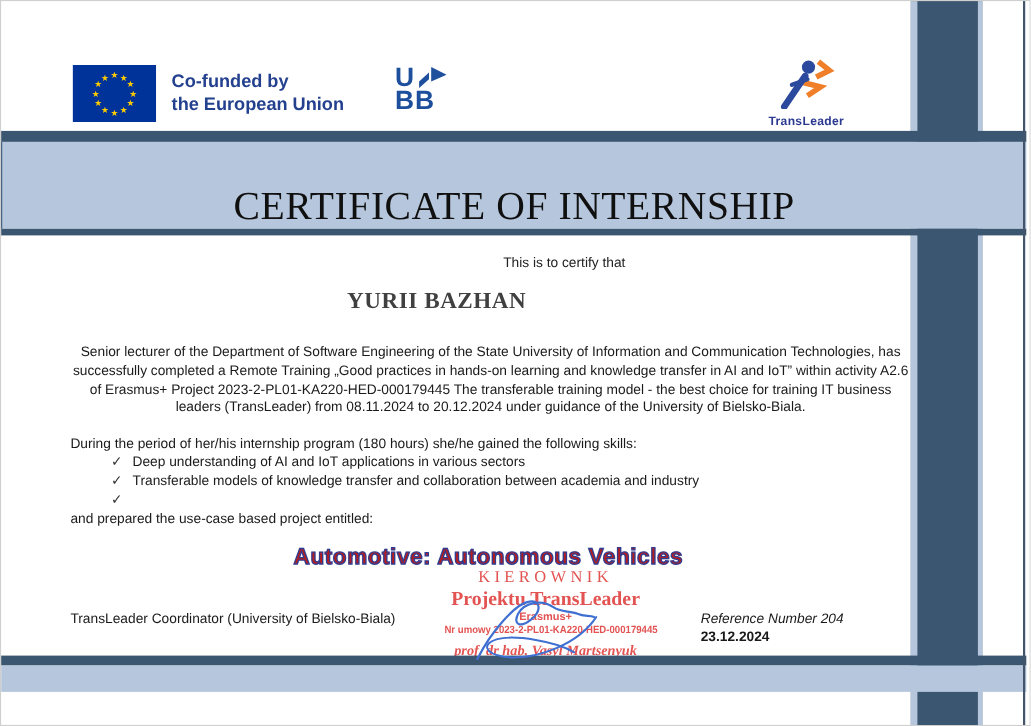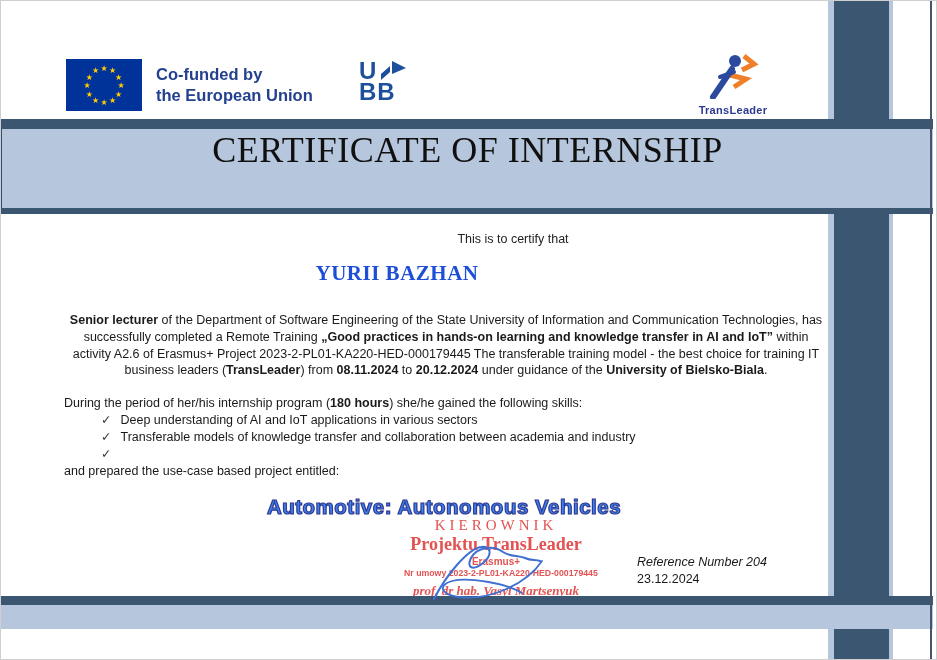--- a/index.html
+++ b/index.html
@@ -22,61 +22,61 @@
   .ubb-mark .row { display:flex; align-items:center; gap:3px; }
   .ubb-name { color:#1d4f9c; }
   .ubb-name .l1 { font-weight:800; font-size:25px; line-height:26px; letter-spacing:0.5px; }
   .ubb-name .l2 { font-weight:700; font-size:18px; line-height:20px; letter-spacing:0.5px; }
   .tl-logo { position:absolute; left:692px; top:52px; width:80px; text-align:center; z-index:2; }
   .tl-label { font-weight:700; font-size:11px; color:#2b3990; letter-spacing:0.3px; margin-top:1px; }
 
   
   .banner { position:absolute; left:0; top:118px; width:932px; z-index:2; }
   .banner .stripe-top { height:10px; background:#3a5671; }
-  .banner .band { height:79px; background:#b6c7dd; display:flex; align-items:flex-start; justify-content:center;
+  .banner .band { height:79px; background:#b6c7dd; display:flex; align-items:flex-end; justify-content:center;
                   border-left:1px solid #2f4d6e; }
   .banner .stripe-bottom { height:6px; background:#3a5671; }
   .banner-title { font-family:"Liberation Serif", serif; font-size:36px; color:#101010; letter-spacing:0.5px; }
 
   
   .bottombar { position:absolute; left:0; top:595px; width:932px; z-index:2; }
   .bottombar .stripe { height:9px; background:#3a5671; }
   .bottombar .band { height:24px; background:#b6c7dd; }
 
   
   .certify-line { position:absolute; left:0; top:231px; width:932px; text-align:center; font-size:12.5px; color:#222; z-index:2;margin-left:46px; }
   .recipient-name { position:absolute; left:0; top:260px; width:792px; text-align:center;
                     font-family:"Liberation Serif", serif; font-weight:700; font-size:21px;
-                    color:#1d4ed8; letter-spacing:0.5px; z-index:2; }
+                    color:#404040; letter-spacing:0.5px; z-index:2; }
   .main-para { position:absolute; left:63px; top:311px; width:764px; text-align:center;
                font-size:12.5px; line-height:16.8px; color:#1a1a1a; z-index:2; }
   .skills { position:absolute; left:63px; top:394px; width:780px; font-size:12.5px; line-height:17px; color:#1a1a1a; z-index:2; }
   .skill-item { padding-left:37px; display:flex; gap:9px; }
   .check { color:#333; }
   .project-title { position:absolute; left:63px; top:494px; width:760px; text-align:center;
-                   font-weight:700; font-size:20.5px; letter-spacing:0.5px; color:#3b82f6;
+                   font-weight:700; font-size:20.5px; letter-spacing:0.5px; color:#b91c1c;
                    -webkit-text-stroke:1.2px #333d8f; text-shadow:0 0 1px #333d8f; z-index:2; }
 
   
   .stamp { position:absolute; left:395px; top:516px; width:200px; text-align:center; color:#e25352; z-index:2; }
   .stamp .s1 { font-family:"Liberation Serif", serif; font-weight:400; font-size:15px; letter-spacing:4px; }
   .stamp .s2 { font-family:"Liberation Serif", serif; font-weight:700; font-size:18px; }
   .stamp .s3 { font-size:10px; font-weight:700; margin-top:1px; }
   .stamp .s4 { font-size:9.5px; font-weight:700; white-space:nowrap; transform:scaleX(0.92); }
   .stamp .s5 { font-family:"Liberation Serif", serif; font-weight:700; font-style:italic; font-size:13px; margin-top:5px; }
   .signature { position:absolute; left:425px; top:538px; z-index:3; }
 
   
   .footer-left { position:absolute; left:63px; top:553px; font-size:12.5px; line-height:17px; z-index:2; }
   .footer-left .name { font-style:italic; }
   .footer-right { position:absolute; left:636px; top:553px; width:160px; text-align:left;
                   font-size:12.5px; line-height:17px; z-index:2; }
   .footer-right .ref { font-style:italic; }
-  .footer-right .date { font-weight:400; }
-  .b { font-weight:700; }
+  .footer-right .date { font-weight:700; }
+  .b { font-weight:400; }
 </style>
 </head>
 <body>
 
 <div class="page">
 
   <div class="vbar"></div>
   <div class="edge-line"></div>
 
   <div class="eu-logo">
@@ -167,20 +167,21 @@
     <div class="s4">Nr umowy 2023-2-PL01-KA220-HED-000179445</div>
     <div class="s5">prof. dr hab. Vasyl Martsenyuk</div>
   </div>
 
   <svg class="signature" width="135" height="66" viewBox="0 0 135 66">
     <path d="M8,60 C20,36 42,10 55,8 C65,6 67,16 57,24 C47,32 40,29 45,19 C51,8 67,6 77,13 C84,18 92,16 99,19 C105,22 110,20 114,22" fill="none" stroke="#3f6fd1" stroke-width="2" stroke-linecap="round"></path>
     <path d="M116,22 C100,46 62,62 32,58 C14,55 12,46 26,42 C42,38 80,44 96,54" fill="none" stroke="#3f6fd1" stroke-width="1.8" stroke-linecap="round"></path>
   </svg>
 
   <div class="footer-left">
+    <div>TransLeader Coordinator (University of Bielsko-Biala)</div>
   </div>
   <div class="footer-right">
     <div class="ref">Reference Number 204</div>
     <div class="date">23.12.2024</div>
   </div>
 
   <div class="bottombar">
     <div class="stripe"></div>
     <div class="band"></div>
   </div>

